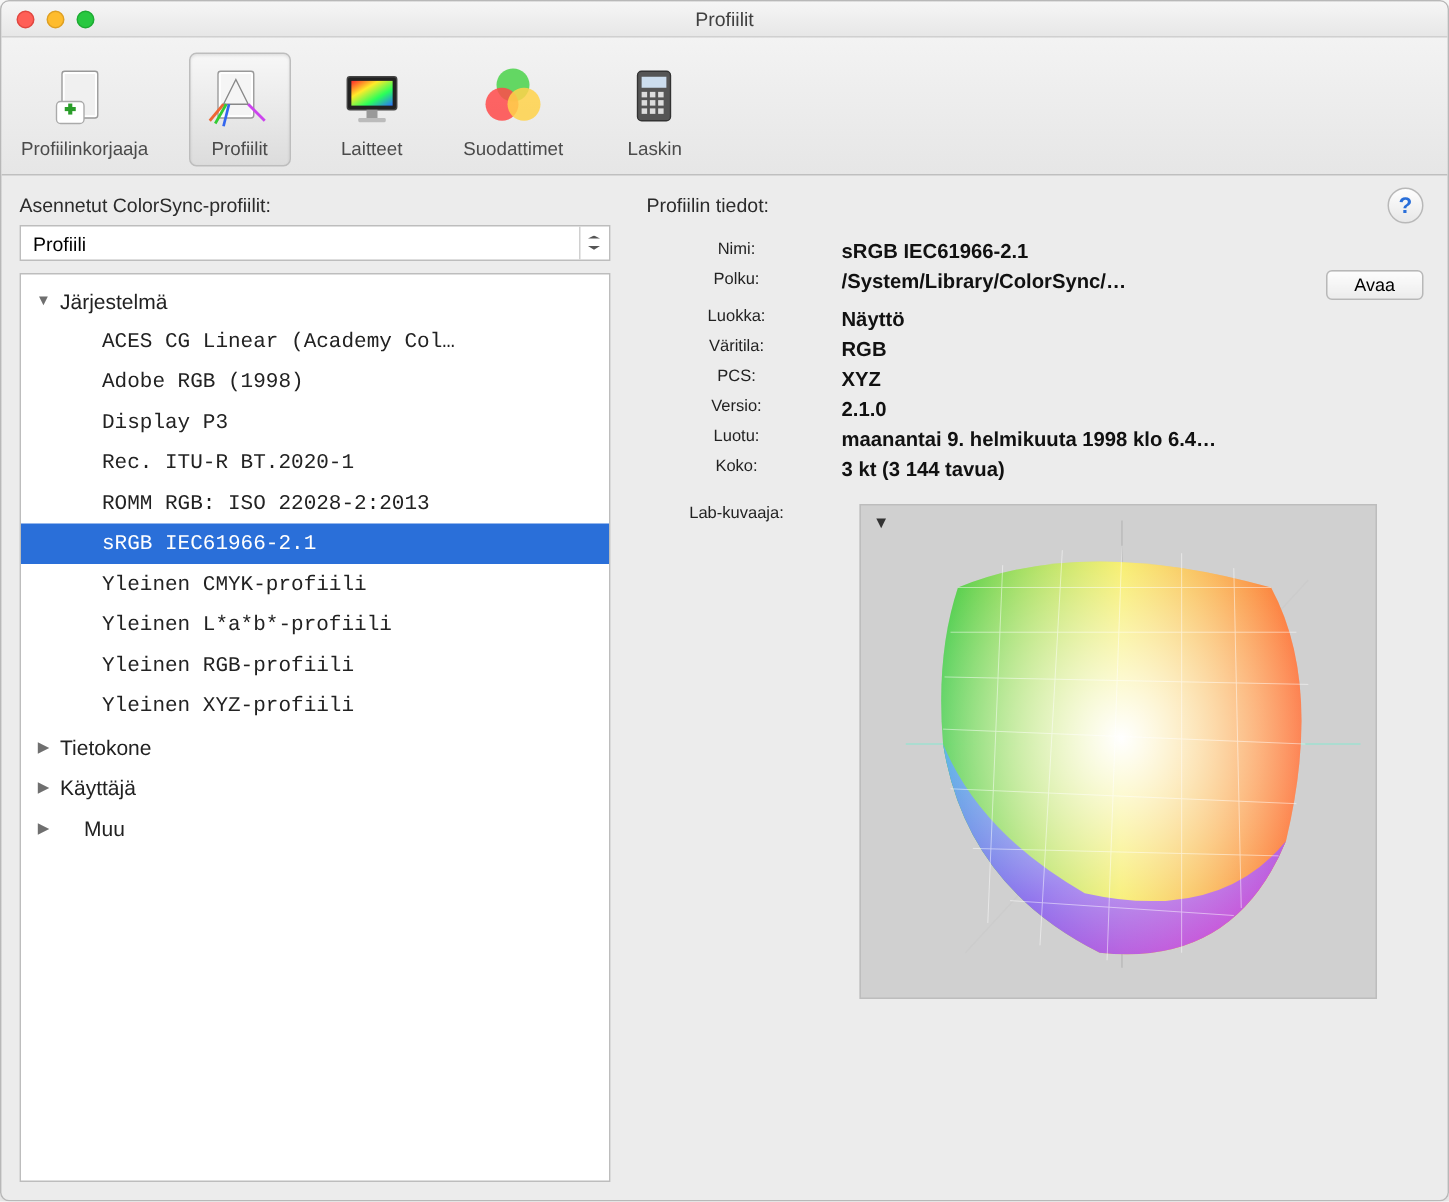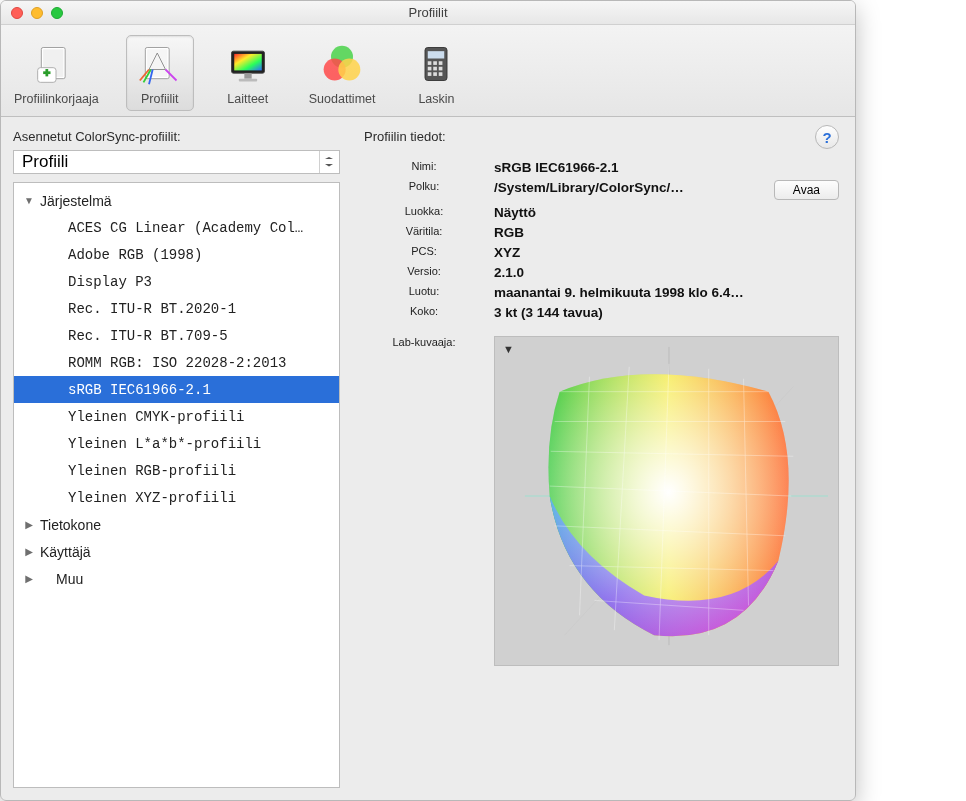--- a/index.html
+++ b/index.html
@@ -1,19 +1,19 @@
 <!DOCTYPE html>
 <html><head>
 <meta charset="utf-8">
 <style>
 * { box-sizing: border-box; margin: 0; padding: 0; }
 body { font-family: -apple-system, "Helvetica Neue", Arial, sans-serif; font-size: 13px; background: #fff; }
 
 .window {
-  width: 856px; height: 801px;
+  width: 966px; height: 801px;
   background: linear-gradient(#ececec, #ececec);
   border: 1px solid #b8b8b8; border-radius: 6px;
   overflow: hidden; display: flex; flex-direction: column;
   box-shadow: 0 8px 24px rgba(0,0,0,0.25);
 }
 
 .titlebar {
   height: 24px; background: linear-gradient(#f6f6f6,#e7e7e7);
   border-bottom: 1px solid #d0d0d0;
   display: flex; align-items: center; position: relative;
@@ -41,21 +41,21 @@
 .tool-icon { width: 48px; height: 48px; display:flex; align-items:center; justify-content:center; }
 .tool-label { font-size: 12.5px; color: #4b4b4b; margin-top: 4px; }
 
 .content { flex: 1; display: flex; overflow: hidden; }
 
 .left-pane { width: 406px; padding: 12px 0 12px 12px; display: flex; flex-direction: column; }
 .left-heading { font-size: 13px; color: #2b2b2b; margin-bottom: 6px; }
 .select-profile {
   height: 24px; border: 1px solid #bdbdbd; background: #fff;
   display: flex; align-items: center; justify-content: space-between;
-  padding: 0 2px 0 8px; font-size: 17px; border-radius: 0;
+  padding: 0 2px 0 8px; font-size: 13px; border-radius: 0;
   margin-bottom: 8px;
 }
 .select-profile .chev { width: 18px; height: 22px; border-left: 1px solid #d0d0d0; display:flex; align-items:center; justify-content:center; color:#555; }
 
 .tree {
   flex: 1; border: 1px solid #bdbdbd; background: #fff;
   overflow-y: auto; padding: 4px 0;
 }
 .tree-row {
   height: 27px; display: flex; align-items: center;
@@ -79,21 +79,21 @@
 
 .info-table { display: grid; grid-template-columns: 120px 1fr auto; row-gap: 5px; column-gap: 10px; align-items: start; }
 .info-label { text-align: center; font-size: 11px; color: #222; }
 .info-value { font-weight: bold; font-size: 13.5px; color: #111; overflow: hidden; text-overflow: ellipsis; white-space: nowrap; }
 .open-btn {
   font-size: 12px; padding: 2px 18px; border-radius: 4px;
   background: linear-gradient(#fdfdfd,#ececec); border: 1px solid #b8b8b8;
   justify-self: end;
 }
 
-.lab-section { margin-top: 16px; display: grid; grid-template-columns: 120px 1fr; column-gap: 10px; }
+.lab-section { margin-top: 16px; display: grid; grid-template-columns: 120px 1fr; column-gap: 22px; }
 .lab-box {
   width: 345px; height: 330px; border: 1px solid #bdbdbd; background: #d0d0d0;
   position: relative; overflow: hidden;
 }
 .lab-disclosure { position: absolute; top: 6px; left: 8px; font-size: 11px; color: #333; }
 .gamut-svg { width: 100%; height: 100%; }
 </style>
 </head>
 <body>
 
@@ -208,23 +208,20 @@
             <span>ACES CG Linear (Academy Col…</span>
           </div>
           <div class="tree-row level2">
             <span>Adobe RGB (1998)</span>
           </div>
           <div class="tree-row level2">
             <span>Display P3</span>
           </div>
           <div class="tree-row level2">
             <span>Rec. ITU-R BT.2020-1</span>
-          </div>
-          <div class="tree-row level2">
-            <span>Rec. ITU-R BT.709-5</span>
           </div>
           <div class="tree-row level2">
             <span>ROMM RGB: ISO 22028-2:2013</span>
           </div>
           <div class="tree-row level2 selected">
             <span>sRGB IEC61966-2.1</span>
           </div>
           <div class="tree-row level2">
             <span>Yleinen CMYK-profiili</span>
           </div>

